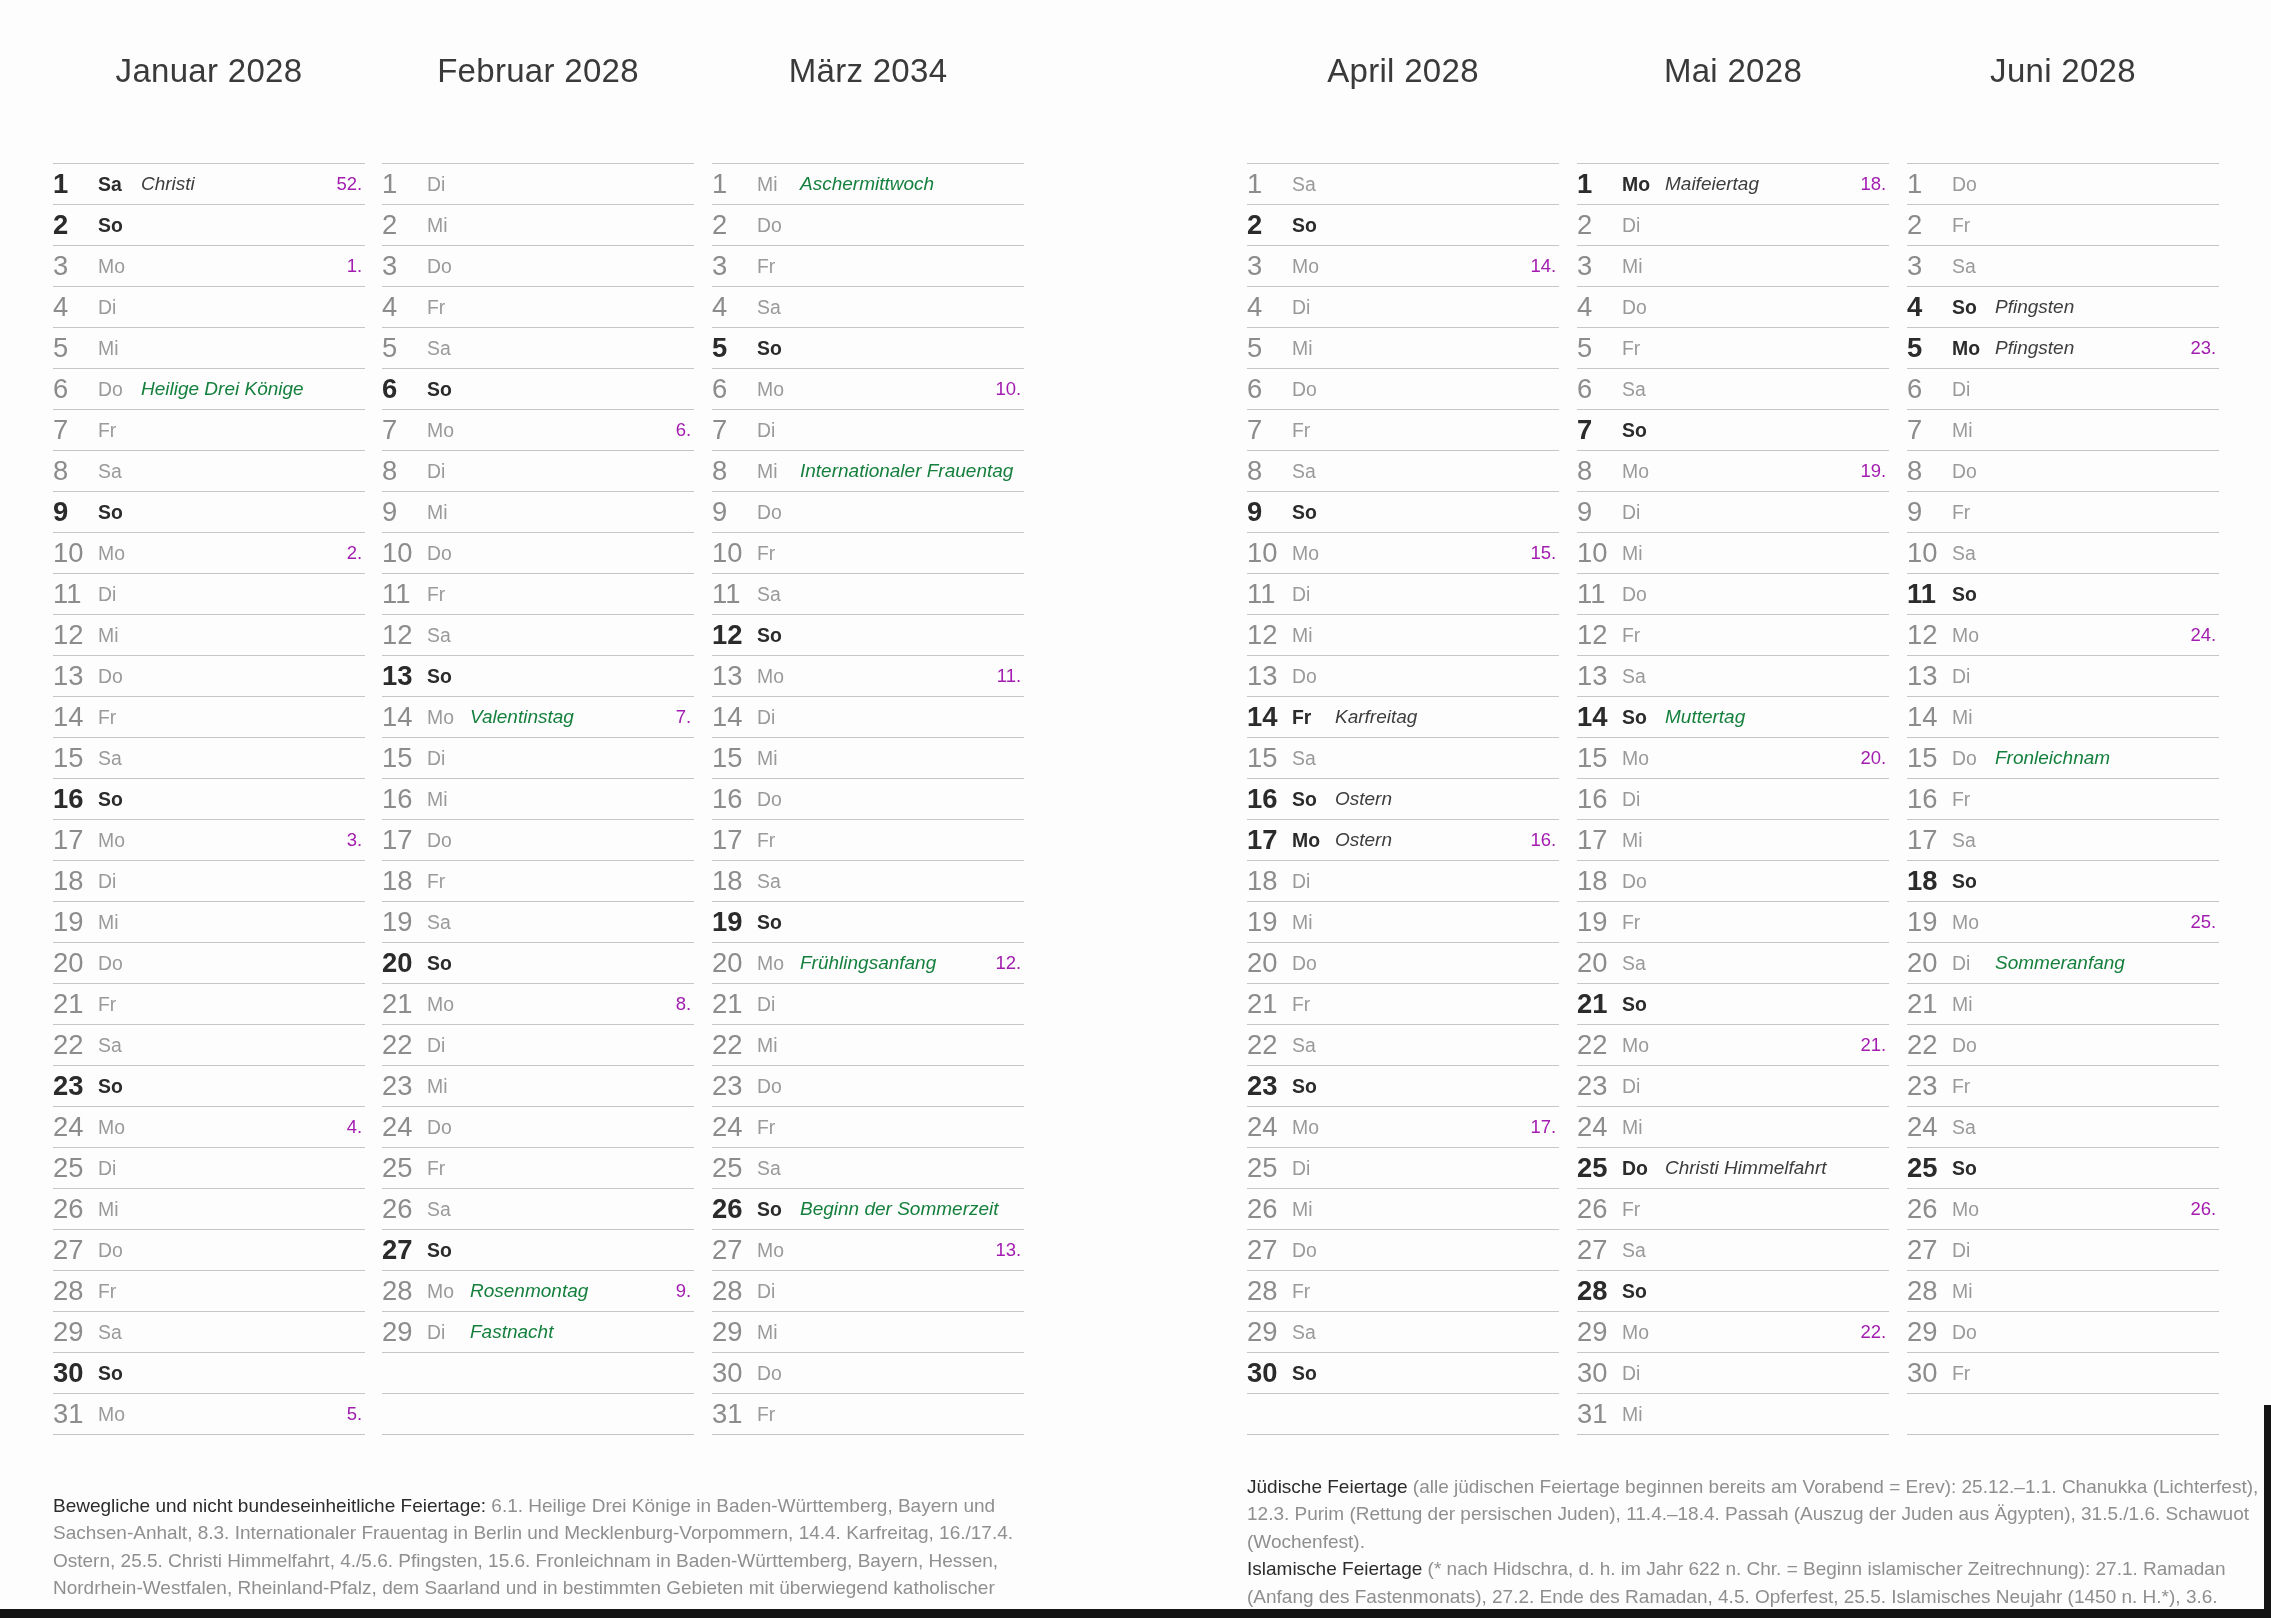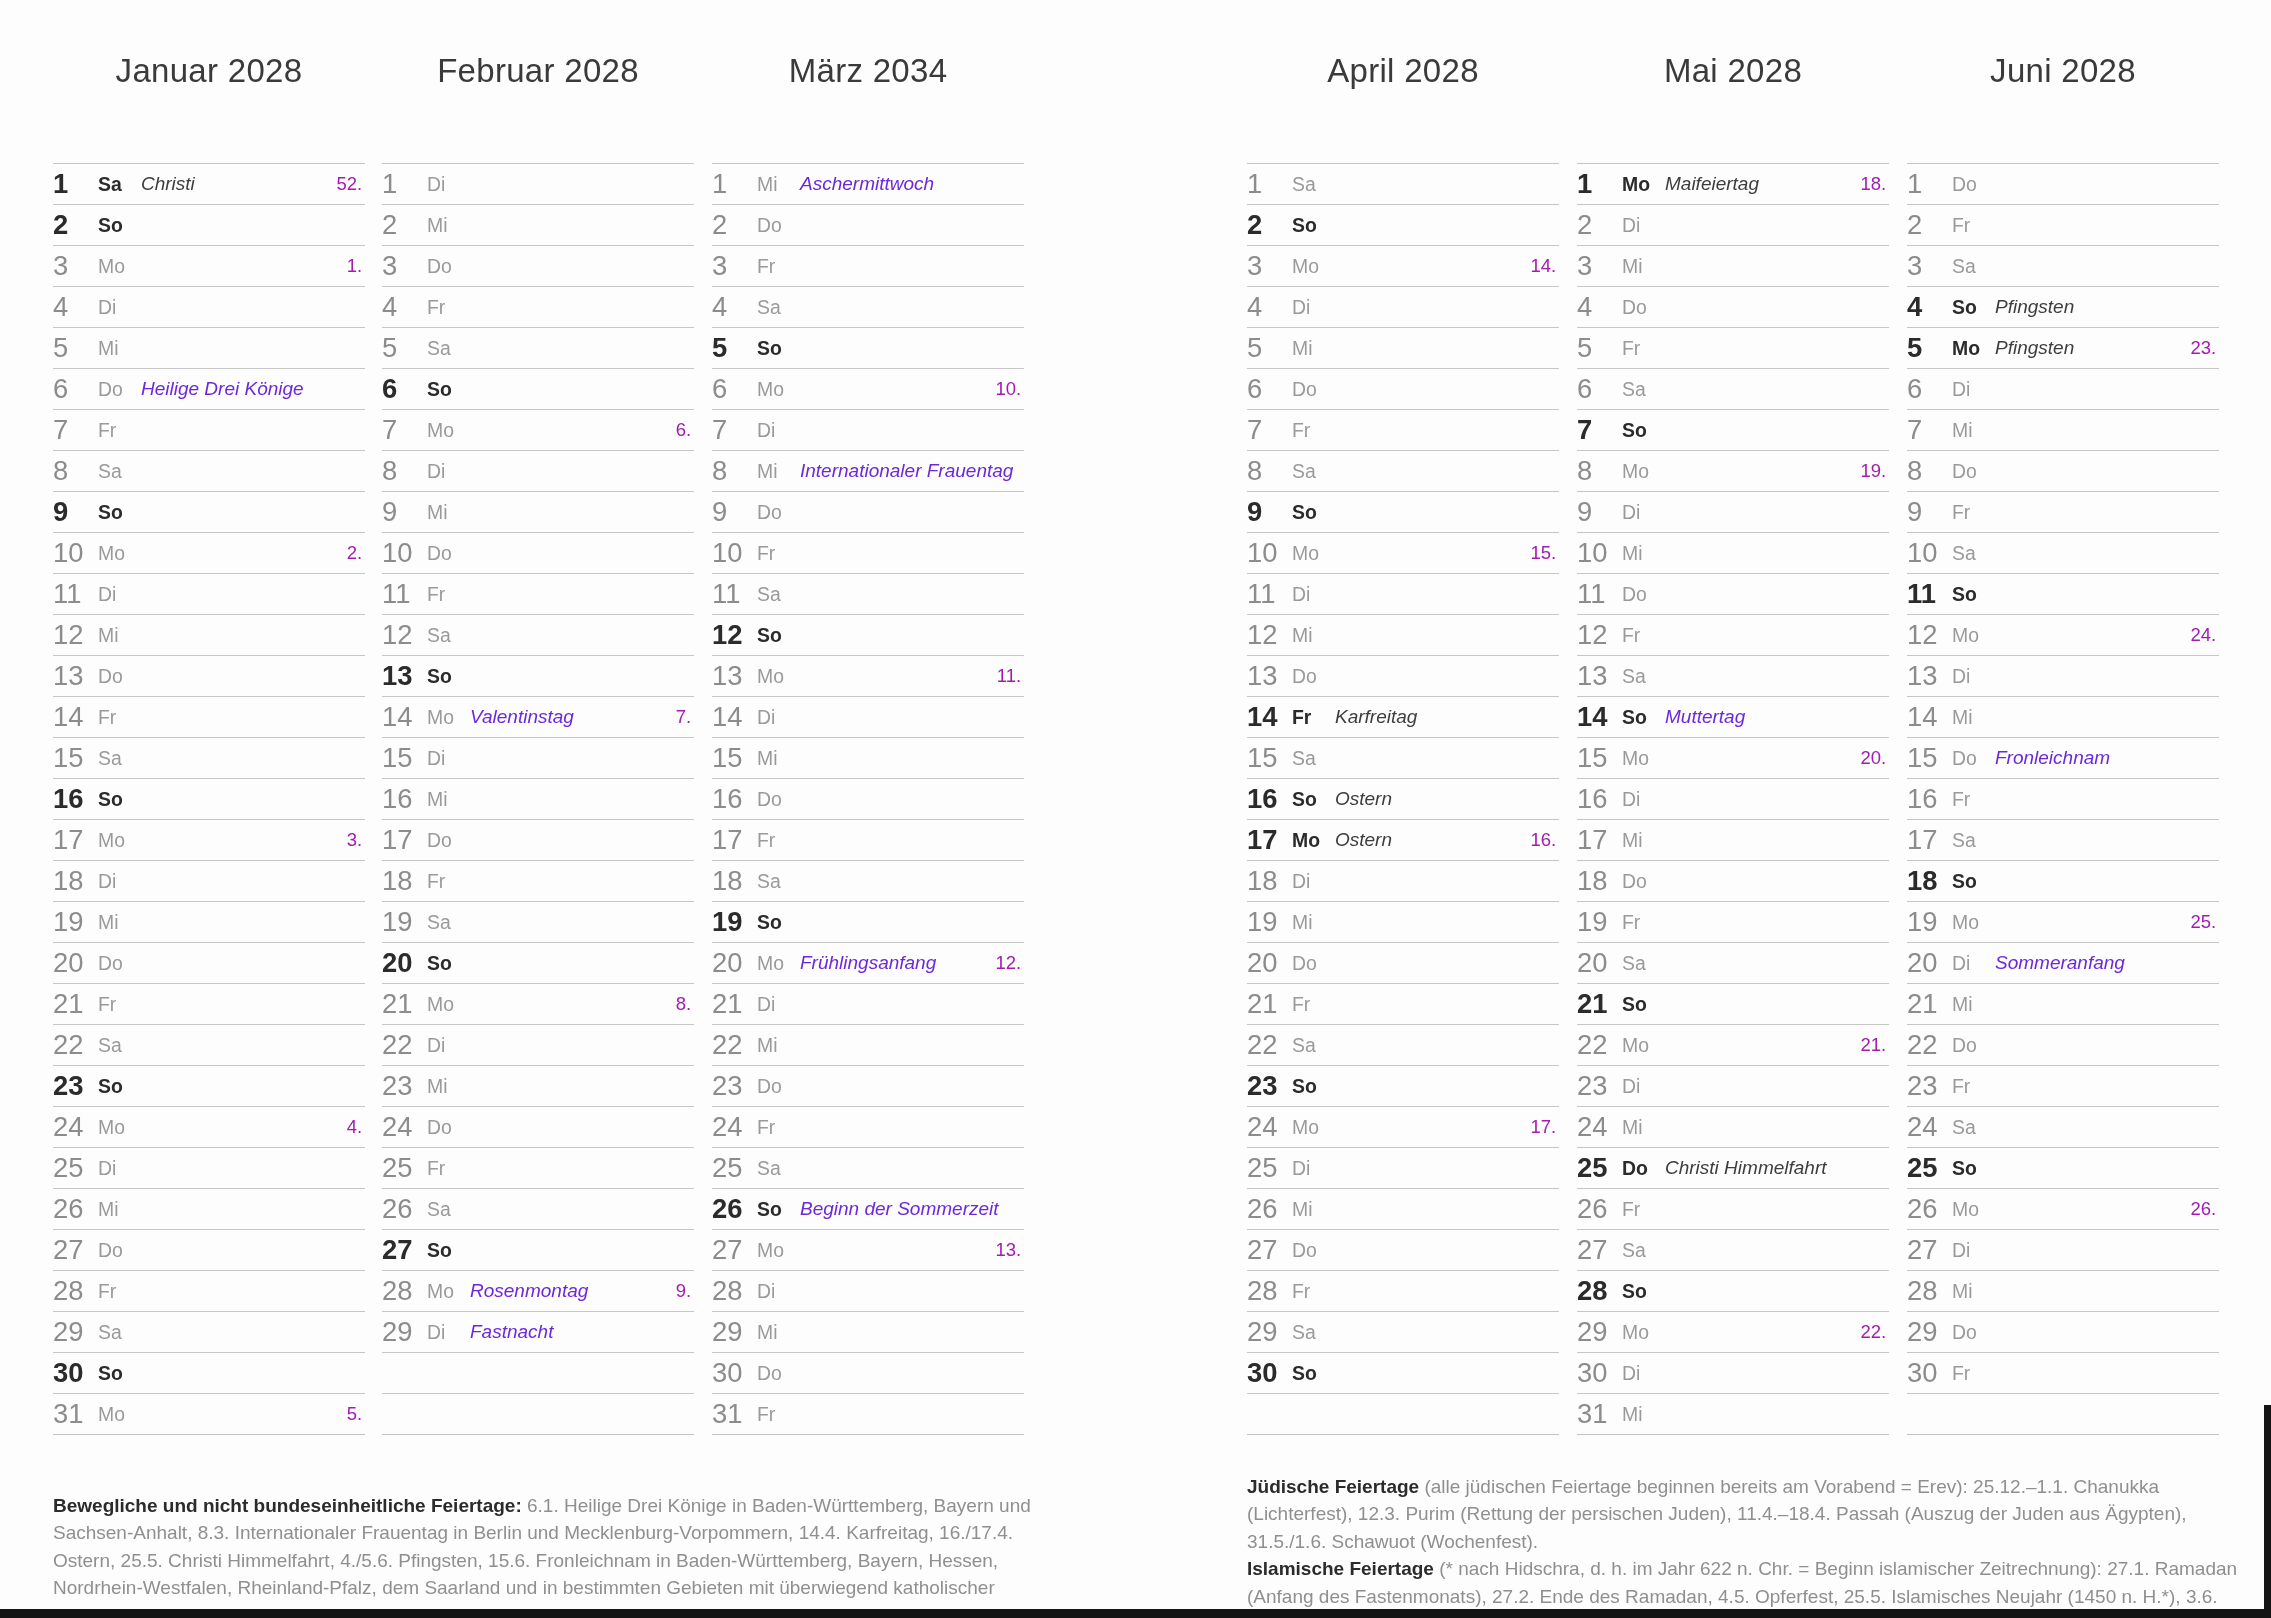--- a/index.html
+++ b/index.html
@@ -14,29 +14,29 @@
     position:absolute;top:44px;left:0;right:0;text-align:center;
     font-size:33px;color:#3a3a3a;font-weight:400;letter-spacing:0.3px;
   }
   .grid{position:absolute;top:155px;left:0;right:0;border-bottom:1.9px solid #c3c3c3;}
   .row{
     height:41px;box-sizing:border-box;border-top:1.9px solid #c6c6c6;
     display:flex;align-items:center;
   }
   .num{flex:0 0 45px;font-size:27.4px;color:#8c8c8c;font-weight:400;}
   .wd{flex:0 0 43px;font-size:19.4px;color:#9a9a9a;}
-  .label{font-size:19px;font-style:italic;color:#6d28d9;white-space:nowrap;}
+  .label{font-size:19px;font-style:italic;color:#15803d;white-space:nowrap;}
   .label.dark{color:#3d3d3d;}
   .wk{margin-left:auto;font-size:18.5px;color:#a21caf;padding-right:2.8px;}
   .row.b .num,.row.b .wd{color:#2b2b2b;font-weight:700;}
   .footer{
     position:absolute;top:1473px;font-size:19px;line-height:27.4px;color:#8f8f8f;
   }
   .footer p{margin:0;}
-  .footer strong{color:#2b2b2b;font-weight:700;}
+  .footer strong{color:#2b2b2b;font-weight:400;}
   .footer-left{left:53px;width:1017px;}
   .footer-right{left:1247px;width:1020px;}
   .edge-bottom{position:absolute;left:0;right:0;bottom:0;height:9.5px;background:#141414;}
   .edge-right{position:absolute;right:0;bottom:0;width:6.6px;height:213px;background:#141414;}
 </style>
 </head>
 <body>
 
 <div id="calendar">
     <div class="col" style="left: 53px;">

